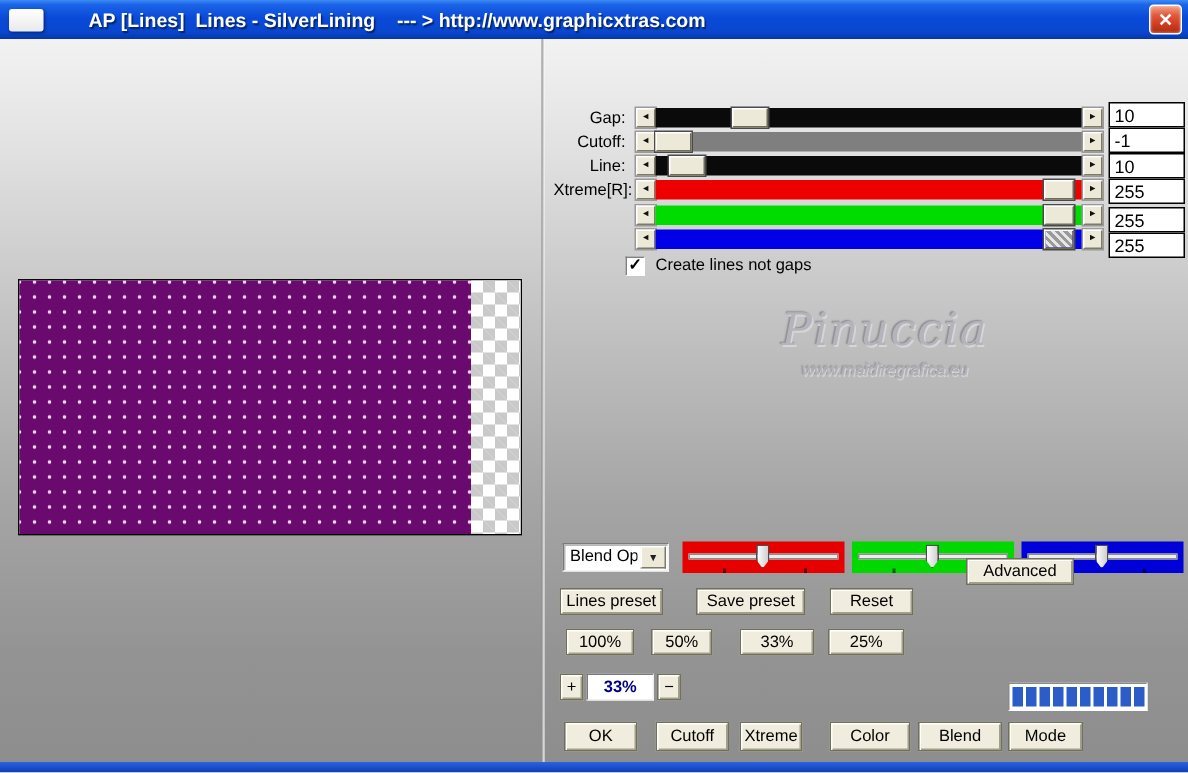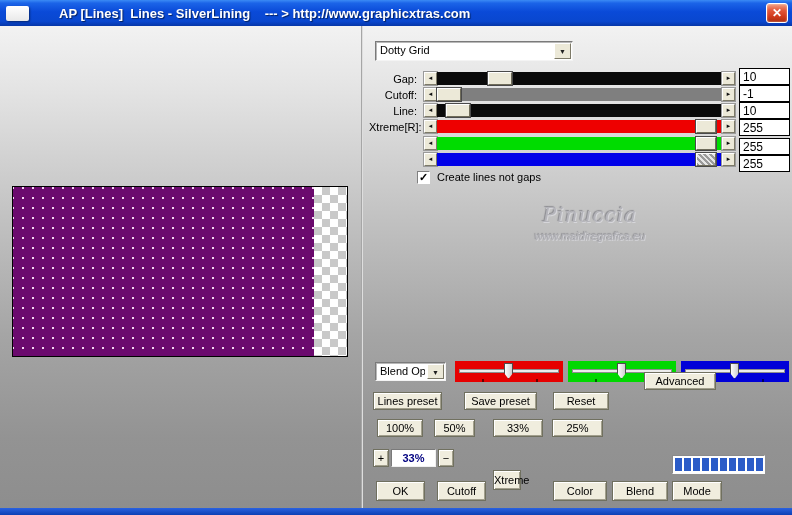--- a/index.html
+++ b/index.html
@@ -66,21 +66,21 @@
 
   
   .checkrow { position:absolute; left:417px; top:170px; height:15px; }
   .checkbox { position:absolute; left:0; top:1px; width:13px; height:13px; background:#fff;
     border:1px solid; border-color:#808080 #fff #fff #808080; font-size:11px; font-weight:bold;
     line-height:11px; text-align:center; color:#000; }
   .checklabel { position:absolute; left:20px; top:1px; font-size:11px; color:#000; white-space:nowrap; }
 
   
   .watermark { position:absolute; left:470px; top:203px; width:240px; text-align:center; }
-  .wm-name { font-family:"DejaVu Serif", serif; font-style:italic; font-size:20px; color:#b4b4ba;
+  .wm-name { font-family:"DejaVu Serif", serif; font-style:italic; font-size:30px; color:#b4b4ba;
     text-shadow:1px 1px 0 #d6d6da, -1px -1px 1px #8d8d92; letter-spacing:1px; }
   .wm-site { margin-top:3px; font-size:11px; font-style:italic; color:#b0b0b6;
     text-shadow:1px 1px 0 #d2d2d6, -1px -1px 1px #909095; }
 
   
   .blend-slider { position:absolute; top:361px; width:108px; height:21px; background:#e00; }
   .bgroove { position:absolute; left:4px; right:4px; top:8px; height:4px; background:#ececec;
     border:1px solid #8d8d8d; }
   .bthumb { position:absolute; top:2px; width:9px; height:16px; margin-left:-5px;
     background:linear-gradient(90deg,#fdfdfd,#cfcfcf); border:1px solid #4d4d4d;
@@ -116,24 +116,20 @@
     <button class="close-btn">✕</button>
   </div>
 
   <div class="preview">
     <div class="preview-pattern" style="background-color: rgb(107, 10, 110);"></div>
     <div class="preview-checker"></div>
   </div>
 
   <div class="divider"></div>
 
-  <div class="combo" style="left:375px; top:41px; width:198px; height:20px;">
-    <span class="combo-text">Dotty Grid</span>
-    <span class="combo-arrow">▼</span>
-  </div>
 
   <div class="hslider" style="top:72px">
     <span class="slabel">Gap:</span>
     <span class="sarrow left">◄</span>
     <span class="strack" style="background-color: rgb(10, 10, 10);">
       <span class="sthumb" style="left: 18%;"></span>
     </span>
     <span class="sarrow right">►</span>
   </div>
   <input class="valbox" style="top: 68px;" readonly="" value="10">
@@ -238,19 +234,19 @@
       <span class="pseg" style="background: rgb(43, 92, 200);"></span>
       <span class="pseg" style="background: rgb(43, 92, 200);"></span>
       <span class="pseg" style="background: rgb(43, 92, 200);"></span>
       <span class="pseg" style="background: rgb(43, 92, 200);"></span>
       <span class="pseg" style="background: rgb(43, 92, 200);"></span>
       <span class="pseg" style="background: rgb(43, 92, 200);"></span>
     </div>
 
   <button class="btn tall" style="left:376px; top:481px; width:49px;">OK</button>
   <button class="btn tall" style="left:437px; top:481px; width:49px;">Cutoff</button>
-  <button class="btn tall" style="left:493px; top:470px; width:28px;text-align:center;">Xtreme</button>
+  <button class="btn tall" style="left:493px; top:481px; width:42px;text-align:center;">Xtreme</button>
   <button class="btn tall" style="left:553px; top:481px; width:54px;">Color</button>
   <button class="btn tall" style="left:612px; top:481px; width:56px;">Blend</button>
   <button class="btn tall" style="left:672px; top:481px; width:50px;">Mode</button>
 
   <div class="bottom-strip"></div>
 </div>
 
 </body></html>

